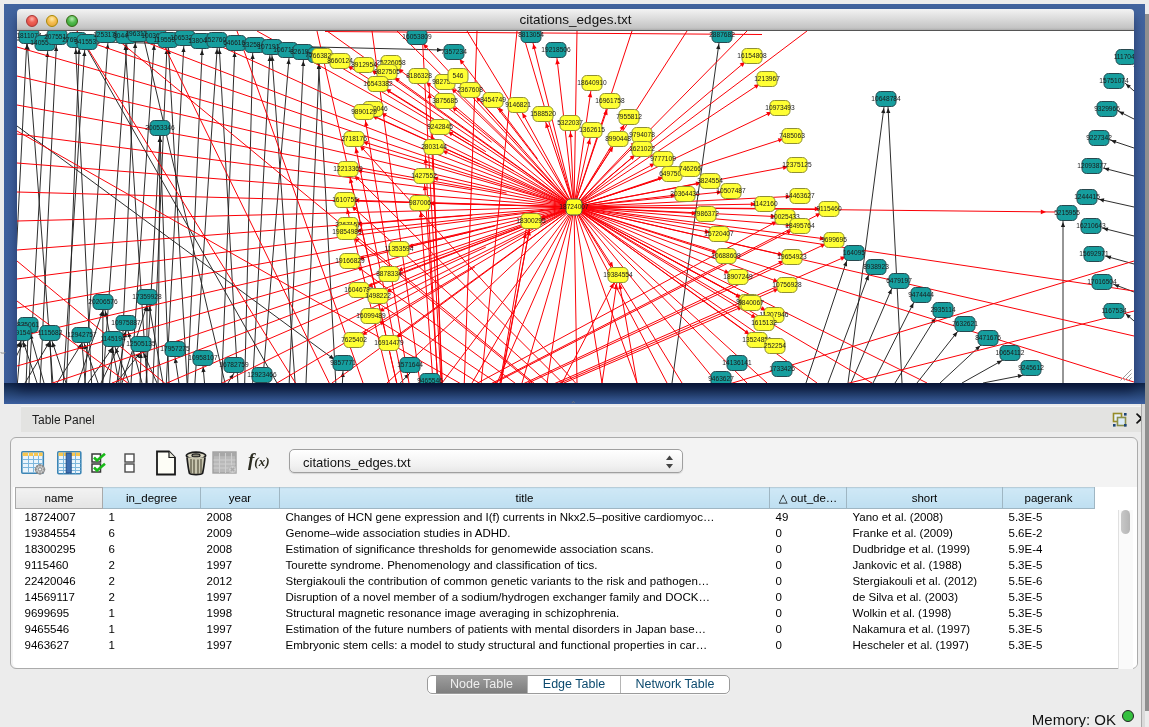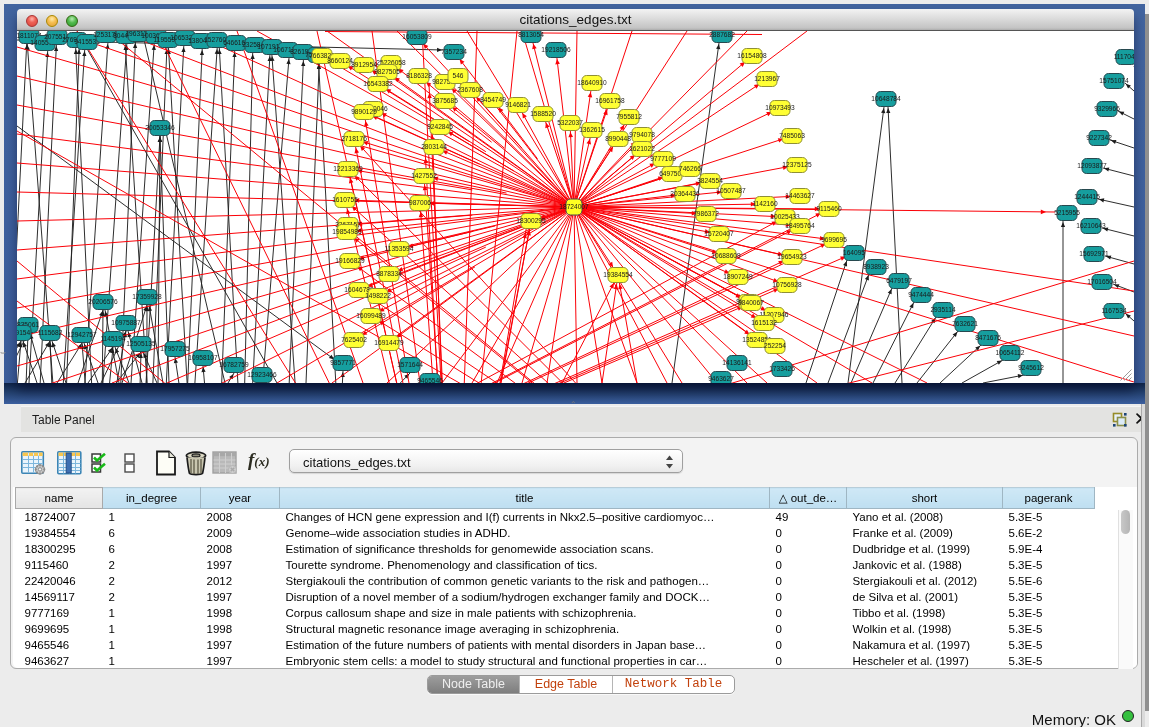--- a/index.html
+++ b/index.html
@@ -55,24 +55,24 @@
 #tbl td.c1 { padding-left:9px; }
 #tblbg { position:absolute; left:2px; top:49px; width:1124px; height:181px; background:#fff; border-radius:0 0 5px 5px; }
 #vscroll { position:absolute; right:4px; top:72px; width:15px; height:159px; background:#fafafa;
   border-left:1px solid #e0e0e0; }
 #vscroll .thumb { position:absolute; left:2px; top:0px; width:9px; height:24px; border-radius:5px;
   background:linear-gradient(90deg,#c8c8c8,#b4b4b4); }
 
 
 #tabs { position:absolute; left:427px; top:271px; height:19px; display:flex;
   border:1px solid #9b9b9b; border-radius:5px; overflow:hidden; background:#fff;
-  box-shadow:0 1px 0 rgba(255,255,255,0.7); }
-#tabs .seg { font-size:12.5px; padding-top:1px; text-align:center; color:#c2410c; border-left:1px solid #b5b5b5; }
+  box-shadow:0 1px 0 rgba(255,255,255,0.7);padding-left:8px; }
+#tabs .seg { font-size:12.5px; padding-top:1px; text-align:center; color:#0c4a6e; border-left:1px solid #b5b5b5; }
 #tabs .seg.first { border-left:none; }
-#tabs .s1 { width:91px; } #tabs .s2 { width:93px; } #tabs .s3 { width:122px;font-family:Liberation Mono, monospace; }
+#tabs .s1 { width:91px; } #tabs .s2 { width:93px; } #tabs .s3 { width:109px; }
 #tabs .sel { background:linear-gradient(180deg,#9d9d9d,#7e7e7e); color:#efefef; }
 
 
 #status { position:absolute; left:0; top:695px; width:1149px; height:32px; }
 #status .mem { position:absolute; right:33px; top:16px; font-size:15px; color:#111; }
 #status .dot { position:absolute; right:15px; top:15px; width:12px; height:12px; border-radius:50%;
   background:#35c03f; border:1px solid #222; }
 #redge { position:absolute; left:1141px; top:404px; width:4px; height:323px; background:#dadada;
   border-left:1px solid #a8a8a8; }
 #rstrip { position:absolute; left:1145px; top:14px; width:4px; height:697px; background:#8f8f8f; }
@@ -1002,30 +1002,21 @@
               <td class="c5">0</td>
               <td class="c6">Stergiakouli et al. (2012)</td>
               <td class="c7">5.5E-6</td>
             </tr>
 <tr>
               <td class="c1">14569117</td>
               <td class="c2">2</td>
               <td class="c3">1997</td>
               <td class="c4">Disruption of a novel member of a sodium/hydrogen exchanger family and DOCK…</td>
               <td class="c5">0</td>
-              <td class="c6">de Silva et al. (2001)</td>
-              <td class="c7">5.3E-5</td>
-            </tr>
-<tr>
-              <td class="c1">9777169</td>
-              <td class="c2">1</td>
-              <td class="c3">1998</td>
-              <td class="c4">Corpus callosum shape and size in male patients with schizophrenia.</td>
-              <td class="c5">0</td>
-              <td class="c6">Tibbo et al. (1998)</td>
+              <td class="c6">de Silva et al. (2003)</td>
               <td class="c7">5.3E-5</td>
             </tr>
 <tr>
               <td class="c1">9699695</td>
               <td class="c2">1</td>
               <td class="c3">1998</td>
               <td class="c4">Structural magnetic resonance image averaging in schizophrenia.</td>
               <td class="c5">0</td>
               <td class="c6">Wolkin et al. (1998)</td>
               <td class="c7">5.3E-5</td>

